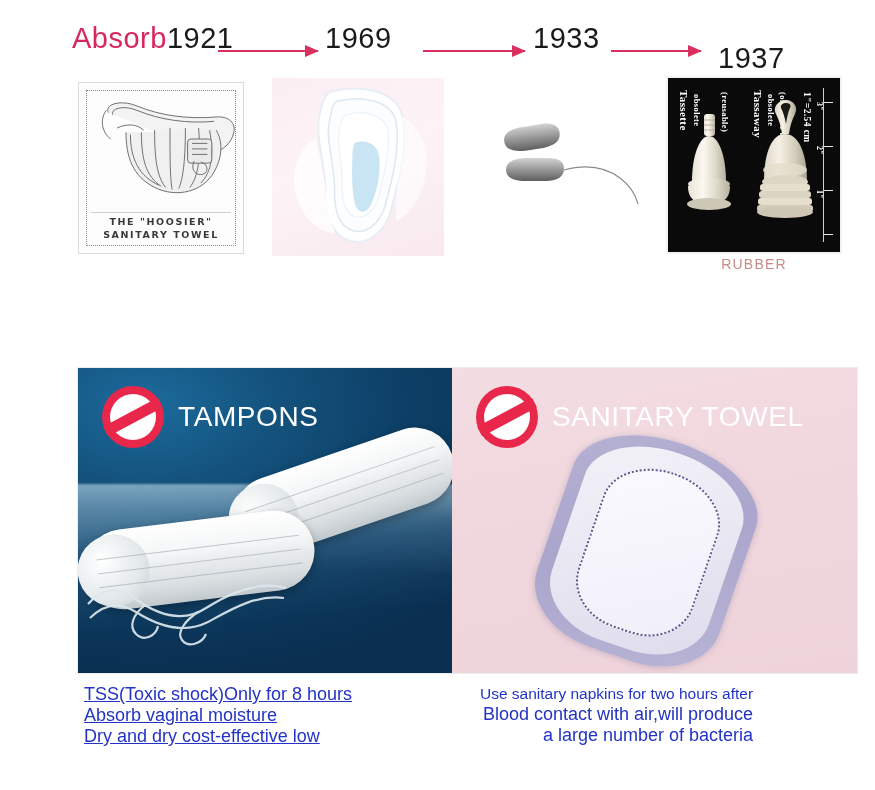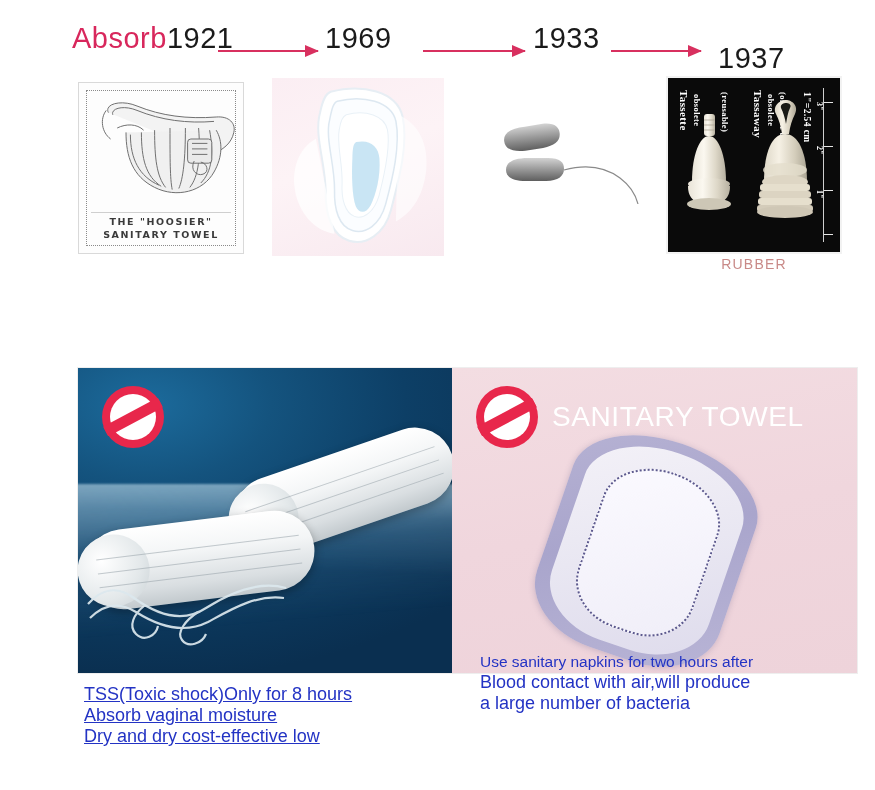--- a/index.html
+++ b/index.html
@@ -294,22 +294,23 @@
     color: #2333c4;
     line-height: 21px;
     white-space: nowrap;
   }
   #caption-left {
     left: 84px; top: 684px;
     font-size: 18px;
     text-decoration: underline;
   }
   #caption-right {
-    left: 480px; top: 652px;
+    left: 480px; top: 684px;
     font-size: 18px;
+    text-align: right;
   }
   #caption-right .lead {
     font-size: 15.5px;
     line-height: 20px;
   }
 </style>
 </head>
 <body>
 
 <div id="timeline">
@@ -506,20 +507,21 @@
         <path d="M120 48 C108 56 98 68 104 76 C110 84 124 80 128 70"></path>
         <path d="M66 42 C56 50 50 62 58 70 C66 78 78 72 80 62"></path>
       </g>
     </svg>
 
     <div class="panel-head">
       <span class="no-sign">
         <span class="hole"></span>
         <span class="bar"></span>
       </span>
+      <span class="panel-title">TAMPONS</span>
     </div>
   </div>
 
   <div class="panel" id="panel-towel">
 
     <div id="pad-art">
       <span class="layer wing"></span>
       <span class="layer body"></span>
       <span class="dots"></span>
       <span class="layer core"></span>

